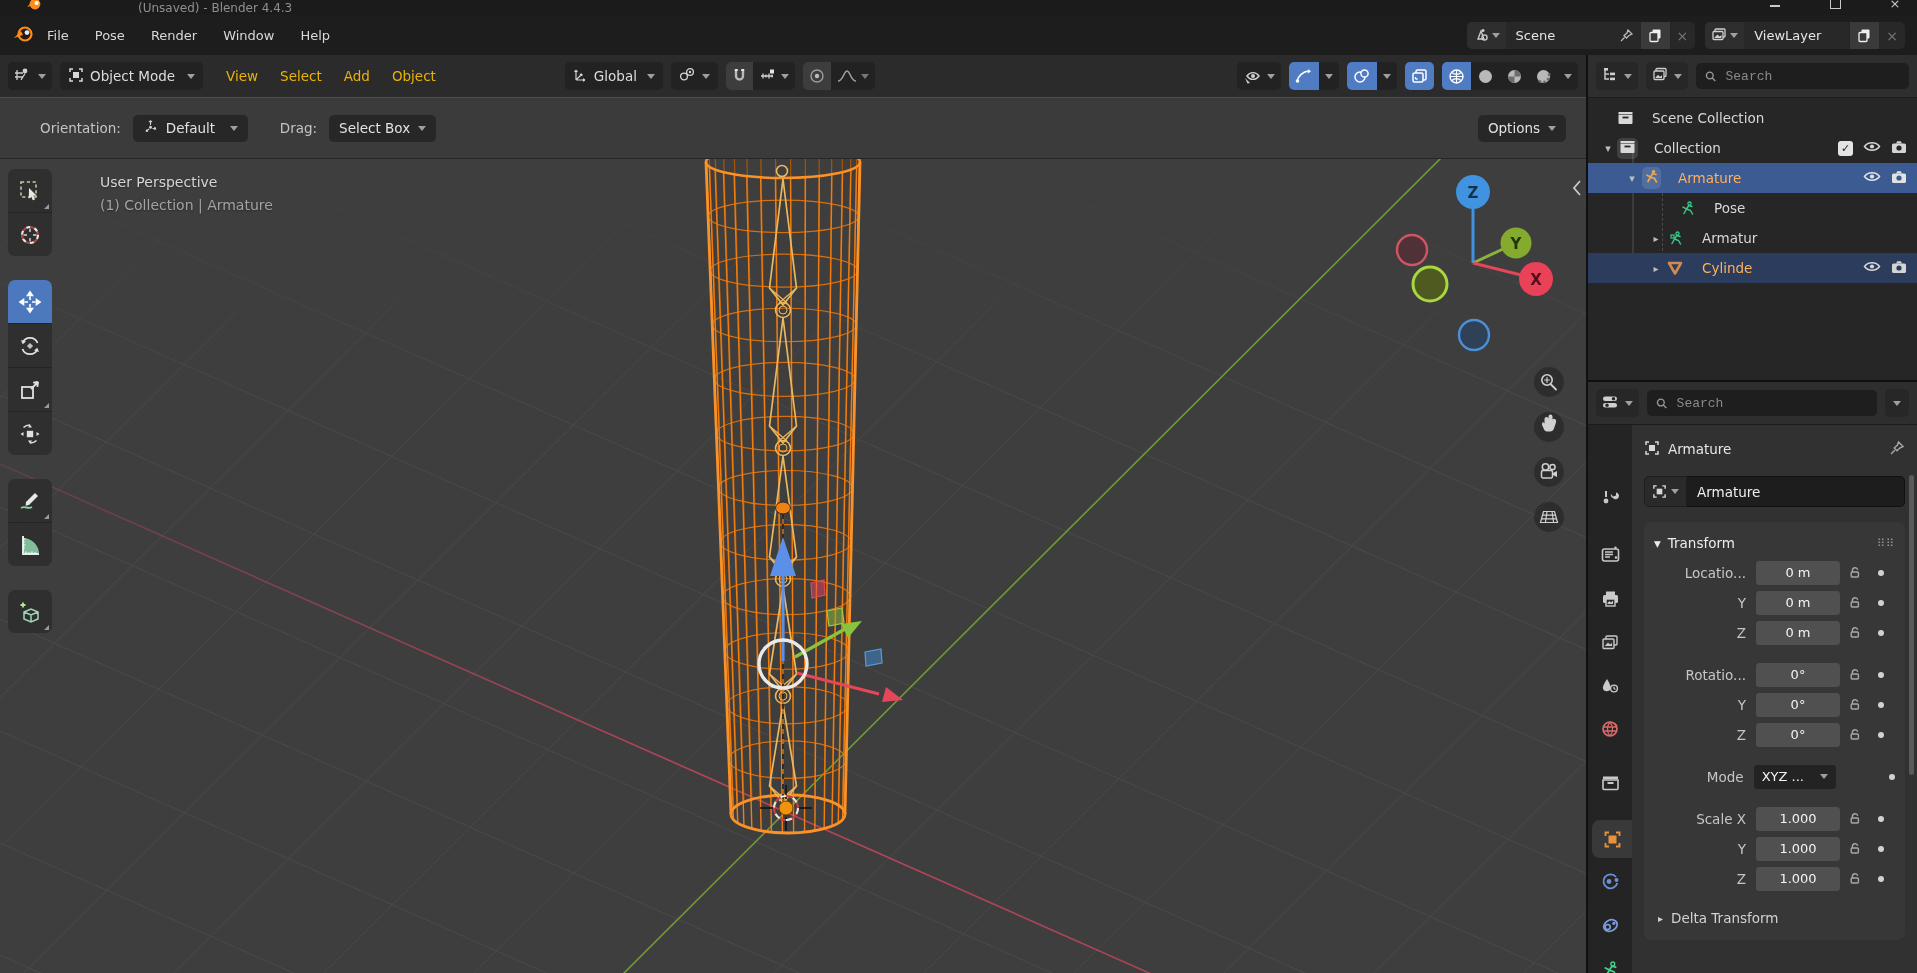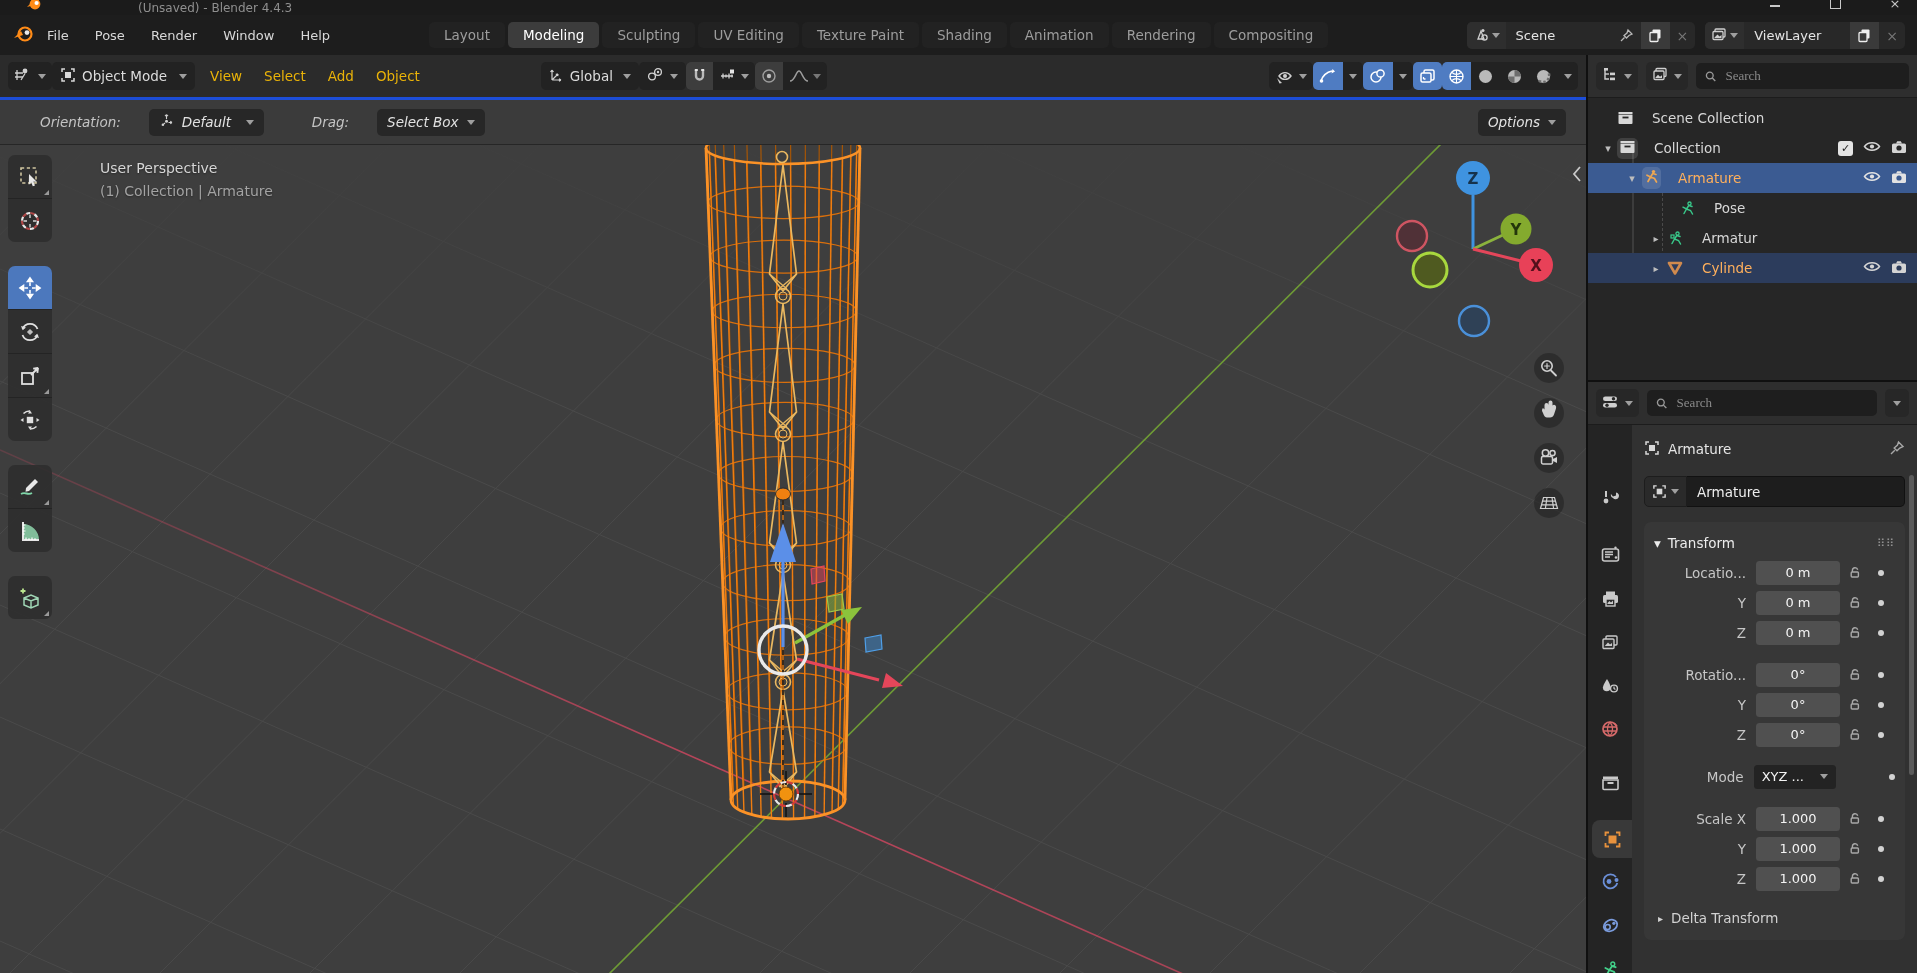--- a/index.html
+++ b/index.html
@@ -29,31 +29,31 @@
   .idblock .sq{display:flex;align-items:center;padding:0 7px;height:100%;}
   .idblock .sq.lit{background:#3a3a3a;}
   .xmark{color:#777;font-size:14px;}
 
   .caret{width:0;height:0;border-left:4px solid transparent;border-right:4px solid transparent;border-top:5px solid #9f9f9f;display:inline-block;}
 
   
   .main{flex:1;display:flex;min-height:0;}
   .vpcol{width:1586px;display:flex;flex-direction:column;border-right:2px solid #101010;}
 
-  .vphead{height:42px;background:#2b2b2b;display:flex;align-items:center;padding:0 8px;border-bottom:3px solid #1d4ed8;text-align:center;}
+  .vphead{height:42px;background:#2b2b2b;display:flex;align-items:center;padding:0 8px;gap:8px;border-bottom:1px solid #1d4ed8;text-align:center;}
   .chip{display:flex;align-items:center;gap:6px;background:#222;border-radius:5px;height:28px;padding:0 8px;color:#dcdcdc;font-size:13.5px;}
   .grp{display:flex;align-items:center;background:#222;border-radius:5px;height:28px;overflow:hidden;}
   .grp .seg{display:flex;align-items:center;height:100%;padding:0 6px;gap:4px;}
   .grp .seg.lit{background:#3d3d3d;}
   .grp .seg.blue{background:#4f7cc2;}
   .vpmenus{display:flex;margin-left:4px;}
   .vpmenus span{padding:0 11px;color:#eab308;font-size:13.5px;}
   .spacer{flex:1;}
 
-  .vptools{height:44px;background:#3b3b3b;display:flex;align-items:center;padding:0 14px;gap:28px;border-bottom:1px solid #262626;font-style:italic;}
+  .vptools{height:44px;background:#3b3b3b;display:flex;align-items:center;padding:8px 14px;gap:12px;border-bottom:1px solid #262626;}
   .vptools .lbl{color:#c4c4c4;font-size:13.5px;}
   .darkchip{display:flex;align-items:center;gap:8px;background:#272727;border-radius:5px;height:27px;padding:0 10px;color:#e2e2e2;font-size:13.5px;}
 
   .canvas{position:relative;flex:1;background:#3e3e3e;overflow:hidden;}
   .canvas svg.scene{position:absolute;inset:0;}
   .overlaytext{position:absolute;left:100px;top:12px;line-height:23px;color:#d6d6d6;font-size:14px;text-shadow:0 1px 2px rgba(0,0,0,.35);}
   .overlaytext .l2{color:#a3a3a3;}
 
   
   .vtoolbar{position:absolute;left:8px;top:10px;display:flex;flex-direction:column;gap:0;}
@@ -61,21 +61,21 @@
   .tbtn{width:44px;height:43px;background:#2d2d2dE6;display:flex;align-items:center;justify-content:center;position:relative;border-bottom:1px solid #242424;}
   .tbtn:last-child{border-bottom:none;}
   .tbtn.active{background:#4c78bd;}
   .subtri{position:absolute;right:3px;bottom:3px;width:0;height:0;border-left:5px solid transparent;border-bottom:5px solid #9a9a9a;}
 
   
   .rightcol{flex:1;display:flex;flex-direction:column;min-width:0;}
   .outliner{height:325px;background:#262626;display:flex;flex-direction:column;}
   .panelhead{height:42px;background:#2e2e2e;display:flex;align-items:center;padding:0 8px;gap:8px;border-bottom:1px solid #1c1c1c;}
   .searchbox{flex:1;display:flex;align-items:center;gap:7px;background:#1e1e1e;border-radius:5px;height:26px;padding:0 9px;}
-  .searchbox input{background:transparent;border:none;outline:none;color:#f0abfc;font-size:13px;width:100%;font-family:Liberation Serif, serif;}
+  .searchbox input{background:transparent;border:none;outline:none;color:#f0abfc;font-size:13px;width:100%;font-family:Liberation Mono, monospace;}
   .searchbox input::placeholder{color:#8a8a8a;}
 
   .otree{padding-top:5px;position:relative;}
   .orow{height:30px;display:flex;align-items:center;font-size:13.5px;color:#d8d8d8;position:relative;}
   .orow.sel{background:#3b5b92;}
   .orow.sel2{background:#2c3c5c;}
   .orow .dis{width:16px;text-align:center;color:#bdbdbd;font-size:11px;}
   .orow .oic{width:22px;display:flex;justify-content:center;align-items:center;}
   .orow .hl{background:#ffffff1f;border-radius:5px;padding:2px;}
   .orow .nm{margin-left:16px;}
@@ -136,31 +136,20 @@
           <circle cx="13" cy="11" r="6.5" fill="none" stroke="#ff8b17" stroke-width="2.2"></circle>
           <circle cx="15" cy="9.6" r="2.4" fill="#e9e9e9"></circle>
           <path d="M2 15 L9 8 L11 12 Z" fill="#ff8b17"></path>
         </svg>
     </span>
     <span class="menuitem">File</span>
     <span class="menuitem">Pose</span>
     <span class="menuitem">Render</span>
     <span class="menuitem">Window</span>
     <span class="menuitem">Help</span>
-    <div class="tabs">
-      <span class="tab">Layout</span>
-      <span class="tab active">Modeling</span>
-      <span class="tab">Sculpting</span>
-      <span class="tab">UV Editing</span>
-      <span class="tab">Texture Paint</span>
-      <span class="tab">Shading</span>
-      <span class="tab">Animation</span>
-      <span class="tab">Rendering</span>
-      <span class="tab">Compositing</span>
-    </div>
     <div class="topbar-right">
       <div class="idblock">
         <span class="icochip">
           <span><svg width="16" height="15" viewBox="0 0 16 15">
                 <path d="M5 12 L8 4 L11 12 Z" fill="none" stroke="#cfcfcf" stroke-width="1.3"></path>
                 <circle cx="11.5" cy="10.5" r="2.6" fill="none" stroke="#cfcfcf" stroke-width="1.3"></circle>
                 <circle cx="10" cy="3.5" r="1.5" fill="#cfcfcf"></circle>
               </svg></span>
           <span class="caret"></span>
         </span>

